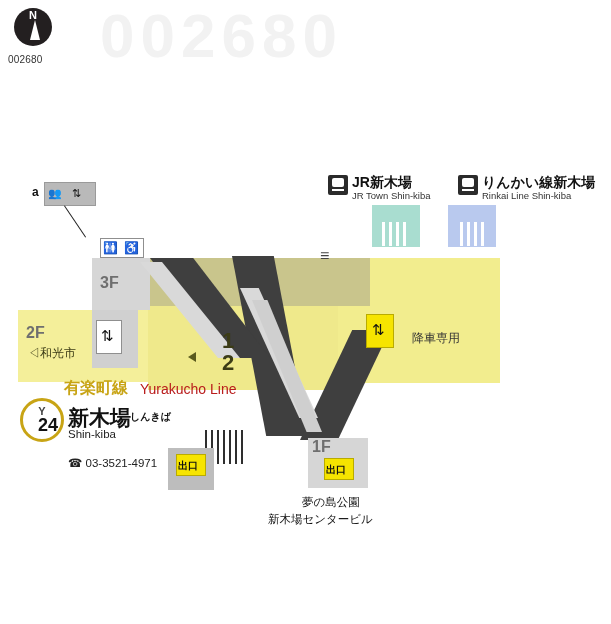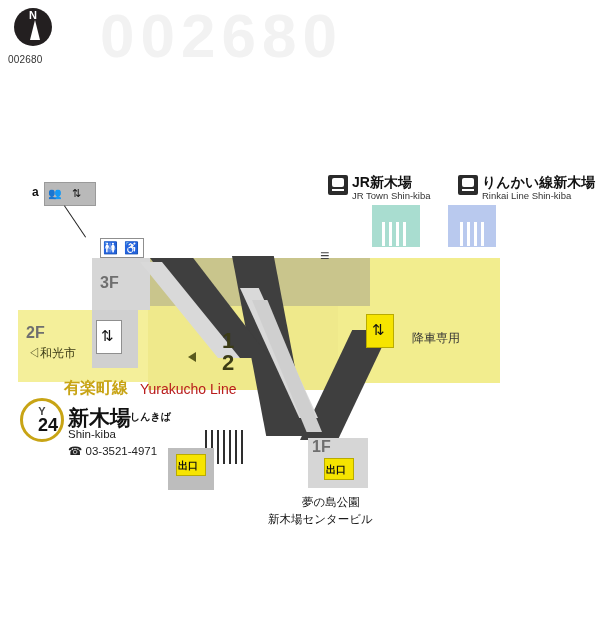--- a/index.html
+++ b/index.html
@@ -228,19 +228,19 @@
   <span class="lbl line-name-en" style="left:140px; top:381px;">Yurakucho Line</span>
 
   <div class="abs sta-badge">
     <span class="y">Y</span>
     <span class="num">24</span>
   </div>
 
   <span class="lbl station-ja" style="left:68px; top:404px;">新木場</span>
   <span class="lbl" style="left:130px; top:410px; font-size:10px; font-weight:bold; color:#111;">しんきば</span>
   <span class="lbl station-en" style="left:68px; top:428px;">Shin-kiba</span>
-  <span class="lbl station-tel" style="left:68px; top:444px;">☎ 03-3521-4971</span>
+  <span class="lbl station-tel" style="left:68px; top:456px;">☎ 03-3521-4971</span>
 
   <span class="lbl poi" style="left:302px; top:494px;">夢の島公園</span>
   <span class="lbl poi" style="left:268px; top:511px;">新木場センタービル</span>
 
 
 </div>
 
 </body></html>

